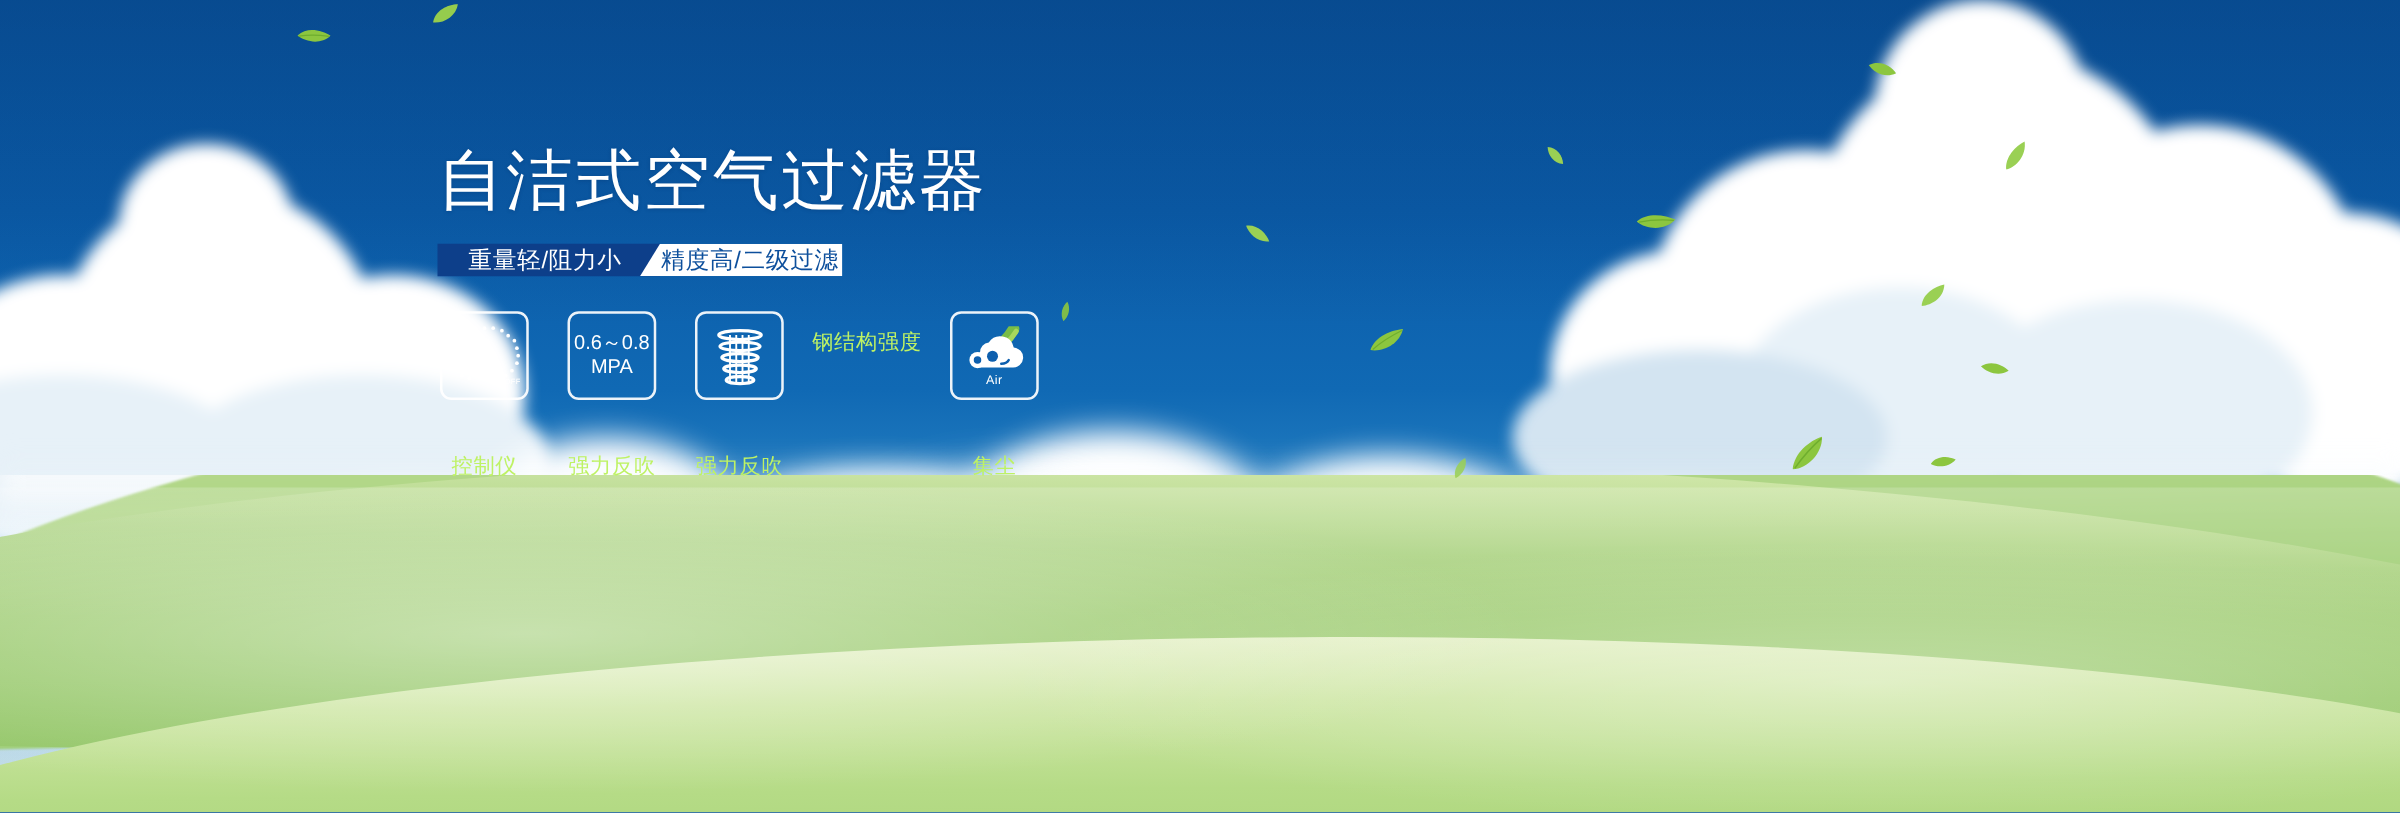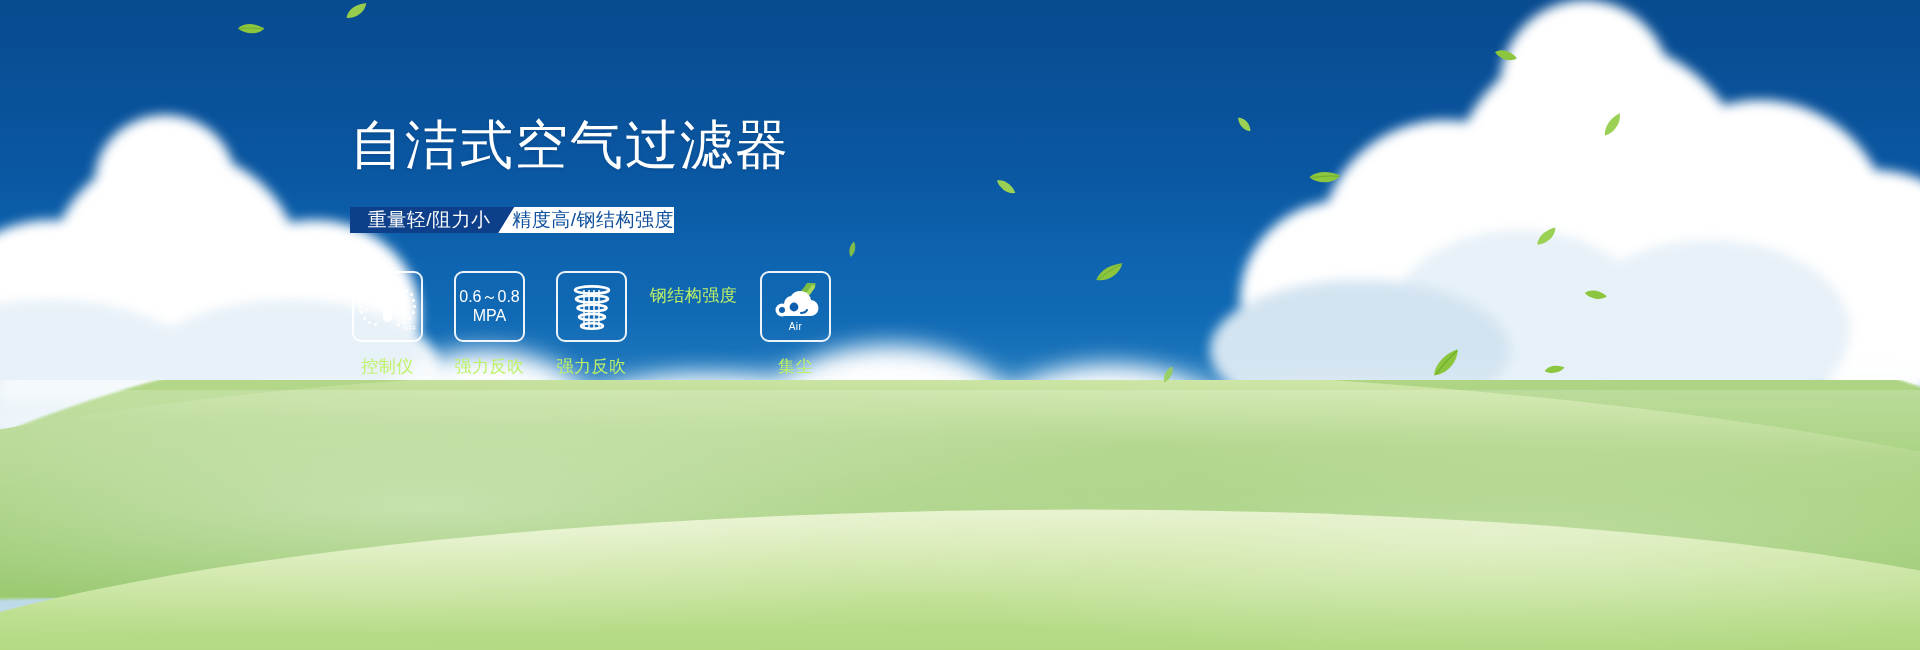--- a/index.html
+++ b/index.html
@@ -103,23 +103,23 @@
     line-height:1;
     letter-spacing:2px;
     font-weight:400;
     white-space:nowrap;
     text-shadow:0 1px 3px rgba(0,40,90,.25);
   }
   .title-wrap{position:relative;display:inline-block;text-align:center;}
   .title-leaf{position:absolute;left:325px;top:-34px;}
 
   .badges{
-    margin-top:36px;
+    margin-top:14px;
     display:flex;
-    align-items:flex-start;
+    align-items:flex-end;
     height:36px;
     width:324px;
   }
   .badge{
     display:flex;align-items:center;justify-content:center;
     font-size:19px;
     letter-spacing:.5px;
     white-space:nowrap;
   }
   .badge-a{
@@ -140,20 +140,21 @@
   .features{
     margin-top:28px;
     display:flex;
     gap:27px;
   }
   .feature{
     width:75px;
     display:flex;
     flex-direction:column;
     align-items:center;
+    gap:28px;
   }
   .fbox{
     width:71px;height:71px;
     border:2px solid rgba(255,255,255,.92);
     border-radius:9px;
     display:flex;
     align-items:center;
     justify-content:center;
     text-align:center;
     color:#ffffff;
@@ -332,21 +333,21 @@
 
     <div class="title-wrap">
       <h1 class="title">自洁式空气过滤器</h1>
       <span class="title-leaf">
         
       </span>
     </div>
 
     <div class="badges">
       <div class="badge badge-a">重量轻/阻力小</div>
-      <div class="badge badge-b">精度高/钢结构强度</div>
+      <div class="badge badge-b">精度高/二级过滤</div>
     </div>
 
     <div class="features">
 
       <div class="feature">
         <div class="fbox">
           <div class="dial">
             <div class="needle"></div>
             <div class="dot" style="left:26px;top:2px;"></div>
             <div class="dot" style="left:33px;top:2.6px;"></div>

